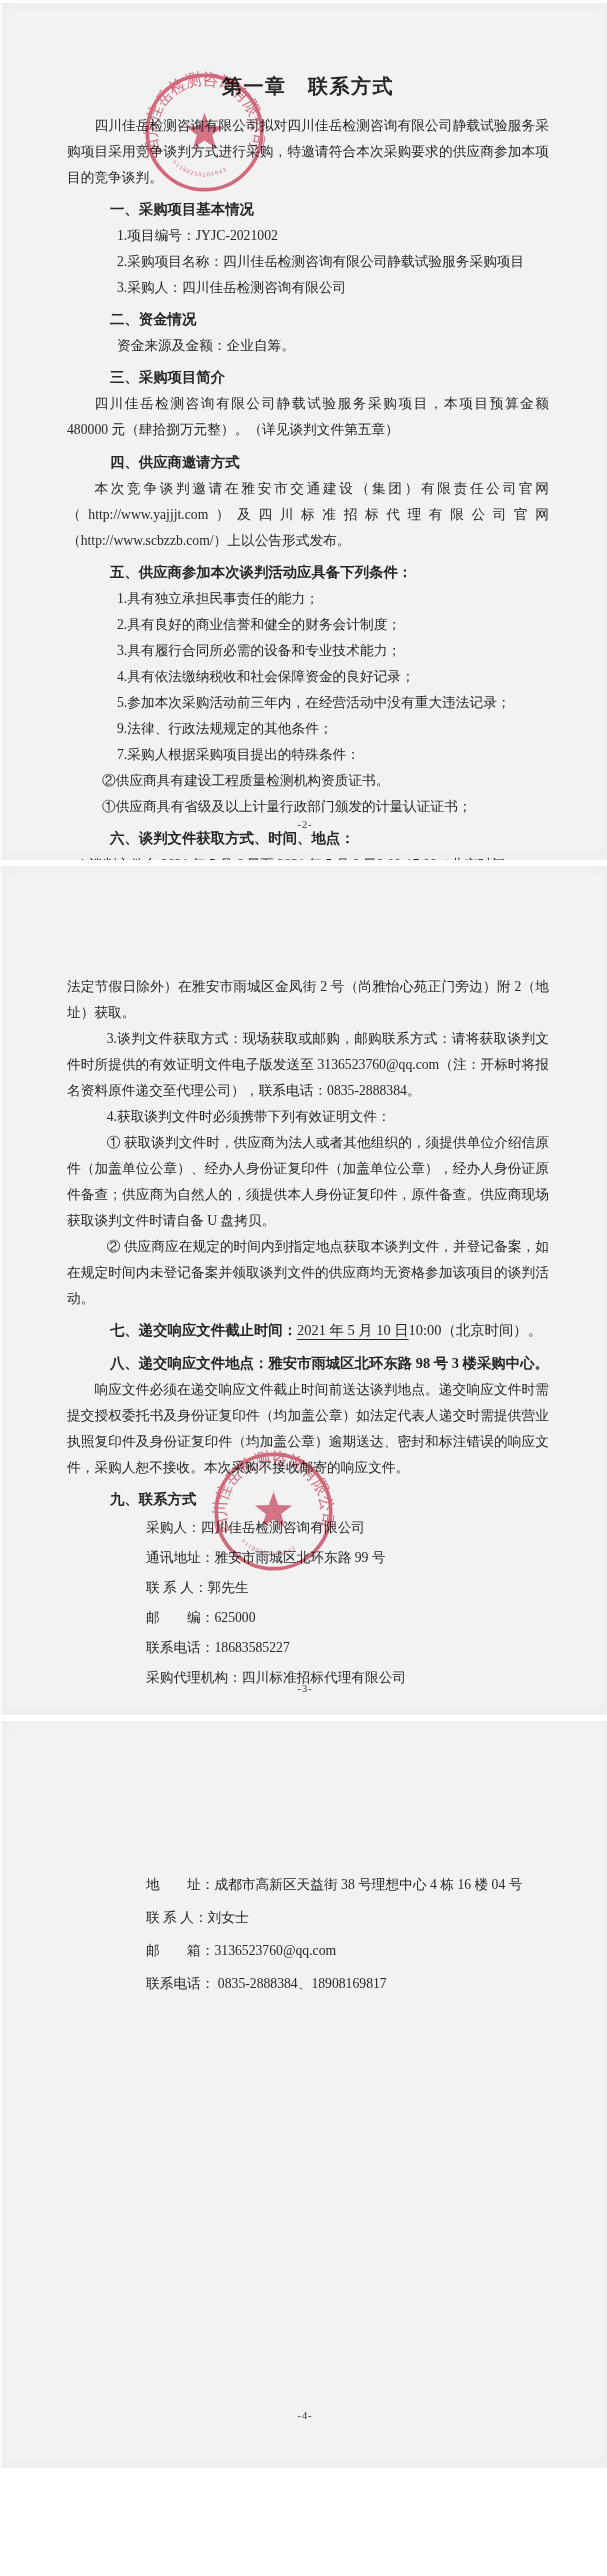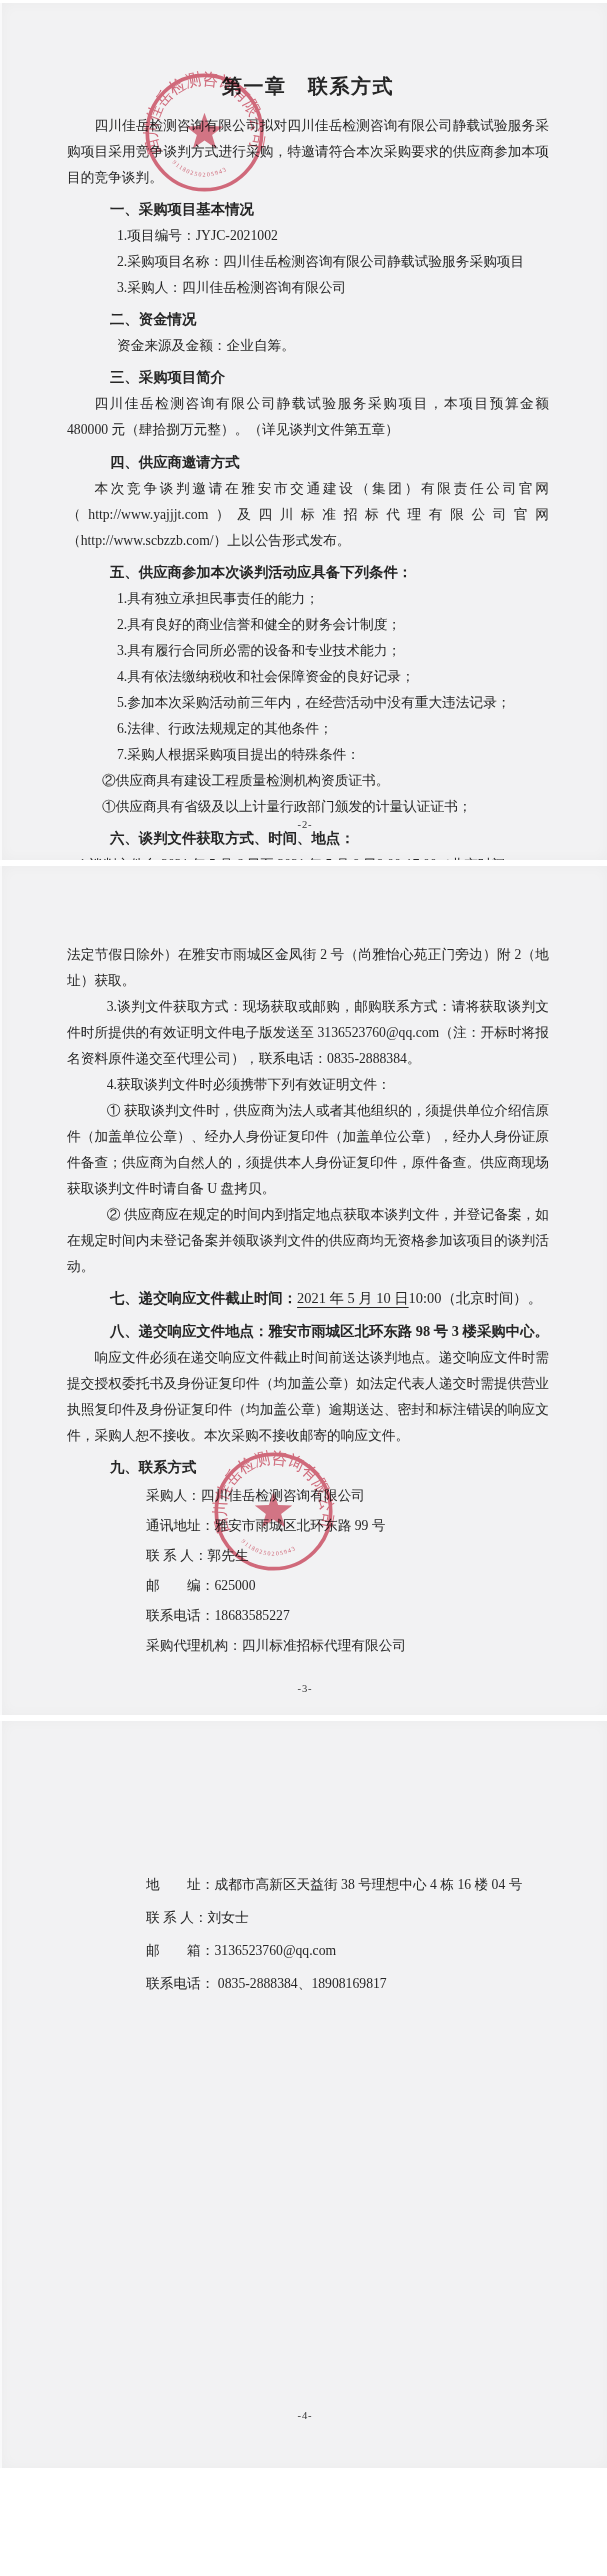--- a/index.html
+++ b/index.html
@@ -23,21 +23,21 @@
   #sheet3{height:747px;margin-top:6px;}
 
   .content{
     padding:0 59px 0 65px;
     font-size:13.7px;
     line-height:26px;
     text-align:justify;
     text-justify:inter-ideograph;
   }
   #sheet1 .content{padding-top:67px;}
-  #sheet2 .content{padding-top:76px;}
+  #sheet2 .content{padding-top:108px;}
   #sheet3 .content{padding-top:147px;}
 
   .chapter{
     text-align:center;
     font-size:20px;
     font-weight:bold;
     line-height:32px;
     margin-bottom:10.6px;
     letter-spacing:1.5px;
   }
@@ -103,21 +103,21 @@
 
     <div class="h">四、供应商邀请方式</div>
     <div class="para">本次竞争谈判邀请在雅安市交通建设（集团）有限责任公司官网（http://www.yajjjt.com）及四川标准招标代理有限公司官网（http://www.scbzzb.com/）上以公告形式发布。</div>
 
     <div class="h">五、供应商参加本次谈判活动应具备下列条件：</div>
     <div class="it">1.具有独立承担民事责任的能力；</div>
     <div class="it">2.具有良好的商业信誉和健全的财务会计制度；</div>
     <div class="it">3.具有履行合同所必需的设备和专业技术能力；</div>
     <div class="it">4.具有依法缴纳税收和社会保障资金的良好记录；</div>
     <div class="it">5.参加本次采购活动前三年内，在经营活动中没有重大违法记录；</div>
-    <div class="it">6.法律、行政法规规定的其他条件；</div>
+    <div class="it">9.法律、行政法规规定的其他条件；</div>
     <div class="it">7.采购人根据采购项目提出的特殊条件：</div>
     <div class="sub">②供应商具有建设工程质量检测机构资质证书。</div>
     <div class="sub">①供应商具有省级及以上计量行政部门颁发的计量认证证书；</div>
 
     <div class="h">六、谈判文件获取方式、时间、地点：</div>
     <div class="n1"><span>1.谈判文件自 </span><span class="u">2021 年 5 月 6 日至 2021 年 5 月 8 日</span><span>9:00-17:00（北京时间，</span></div>
   </div>
   <div class="pageno">-2-</div>
 </div>
 

